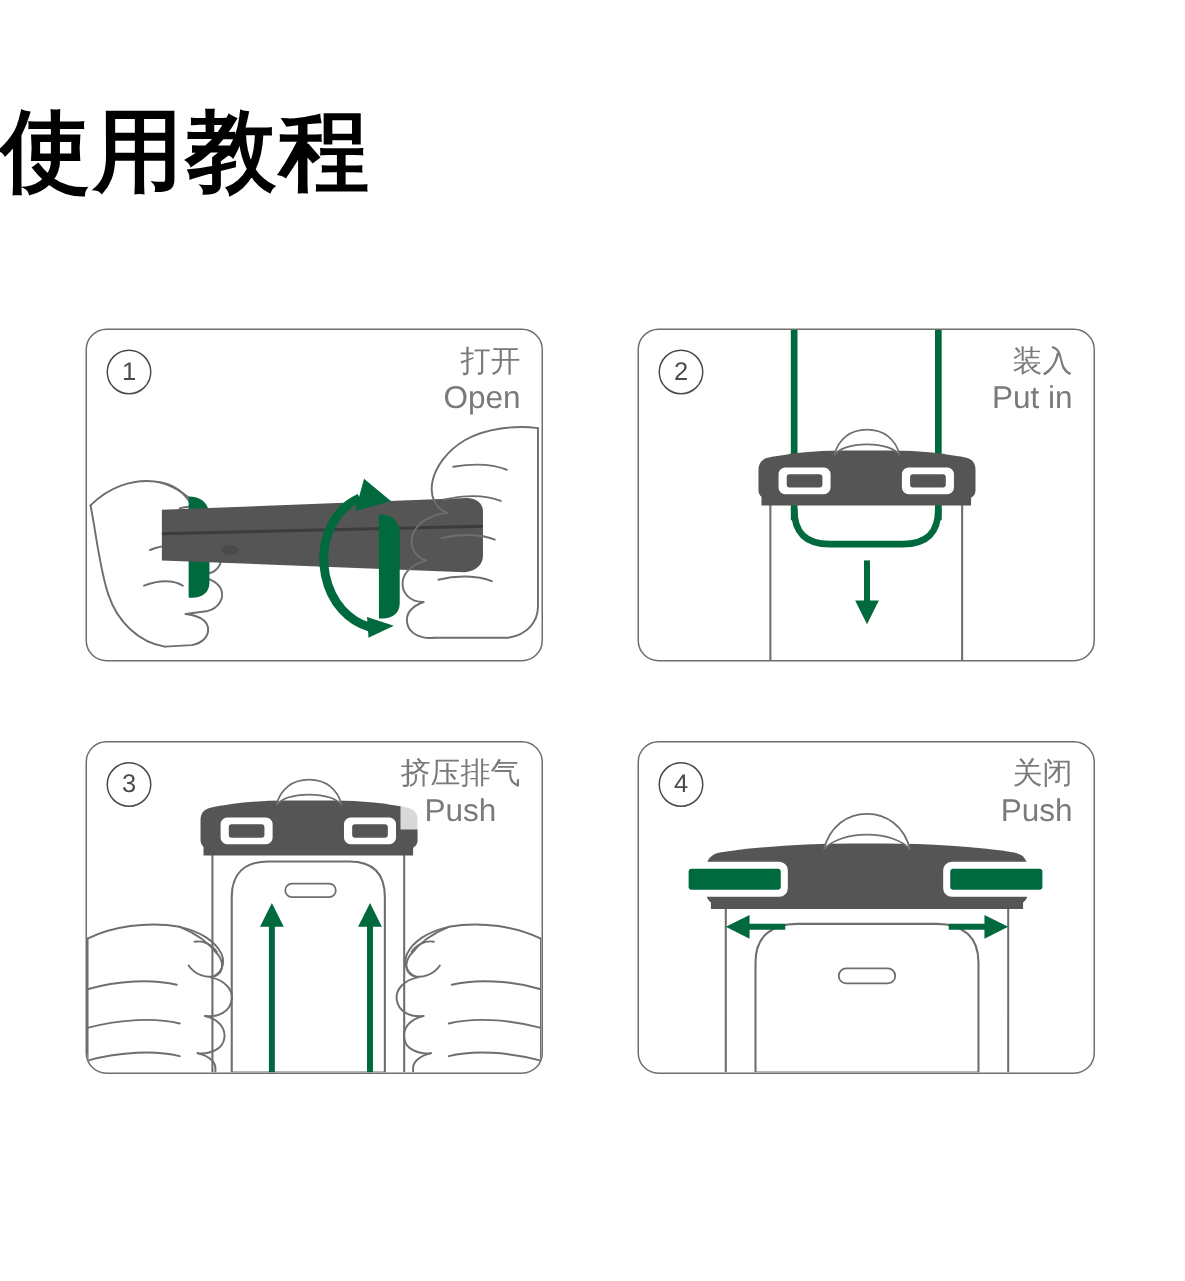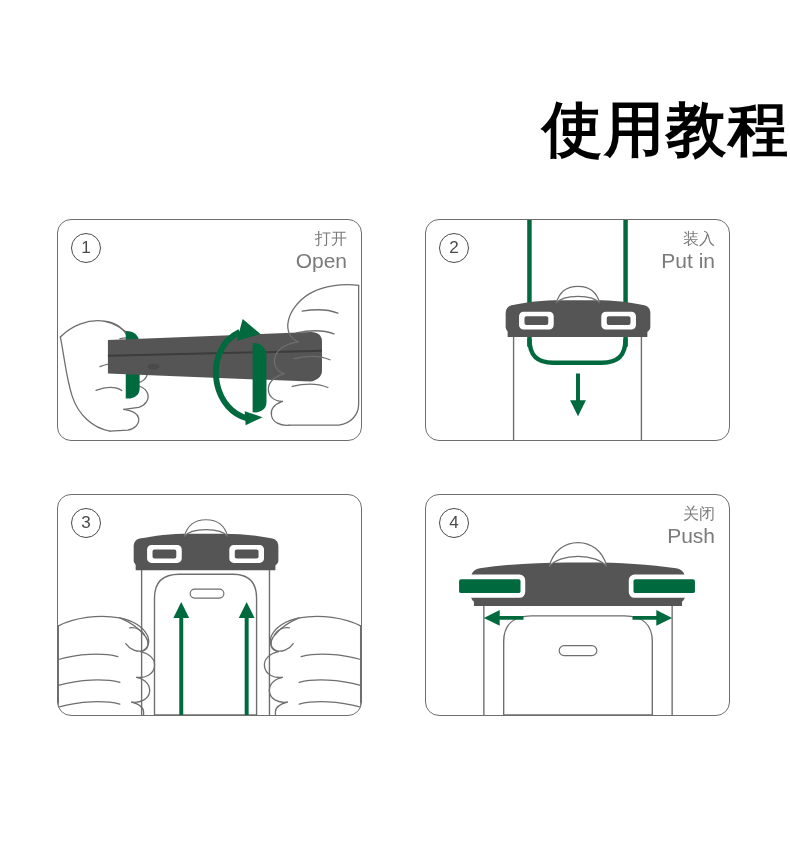--- a/index.html
+++ b/index.html
@@ -10,24 +10,24 @@
   body {
     width: 790px;
     height: 854px;
     position: relative;
     font-family: "Liberation Sans", "DejaVu Sans", sans-serif;
     overflow: hidden;
   }
 
   #page-title {
     position: absolute;
-    top: 98px;
+    top: 70px;
     left: 0;
     width: 790px;
-    text-align: right;
+    text-align: left;
     font-size: 60px;
     font-weight: bold;
     letter-spacing: 2px;
     color: #000000;
     line-height: 1.05;
     font-family: "DejaVu Sans", "Liberation Sans", sans-serif;
   }
 
   .panel {
     position: absolute;
@@ -68,21 +68,21 @@
     right: 14px;
     top: 10px;
     text-align: right;
     color: #7a7a7a;
     z-index: 6;
     line-height: 1.18;
     background: rgba(255,255,255,0.78);
   }
   .caption .cn {
     display: block;
-    font-size: 16px;
+    font-size: 20px;
     font-family: Liberation Serif, serif;
   }
   .caption .en {
     display: block;
     font-size: 21px;
     font-family: "Liberation Sans", sans-serif;
     text-align: center;
   }
 
   .art {
@@ -203,20 +203,24 @@
     </g>
   </svg>
 </div>
 
 <div class="panel" id="panel-3">
 
   <div class="step-badge">
     <span>3</span>
   </div>
 
+  <div class="caption">
+    <span class="cn">挤压排气</span>
+    <span class="en">Push</span>
+  </div>
 
   <svg class="art" viewBox="0 0 305 222">
 
     <g stroke="#6e6e6e" stroke-width="1.4" fill="none">
       <line x1="84" y1="72" x2="84" y2="222"></line>
       <line x1="213" y1="72" x2="213" y2="222"></line>
     </g>
 
     <path d="M97 104 C97 88 106 80 122 80 L176 80 C192 80 200 88 200 104 L200 222 L97 222 Z" fill="#ffffff" stroke="#6e6e6e" stroke-width="1.4"></path>
     <rect x="133" y="95" width="34" height="9" rx="4.5" fill="#ffffff" stroke="#6e6e6e" stroke-width="1.2"></rect>

